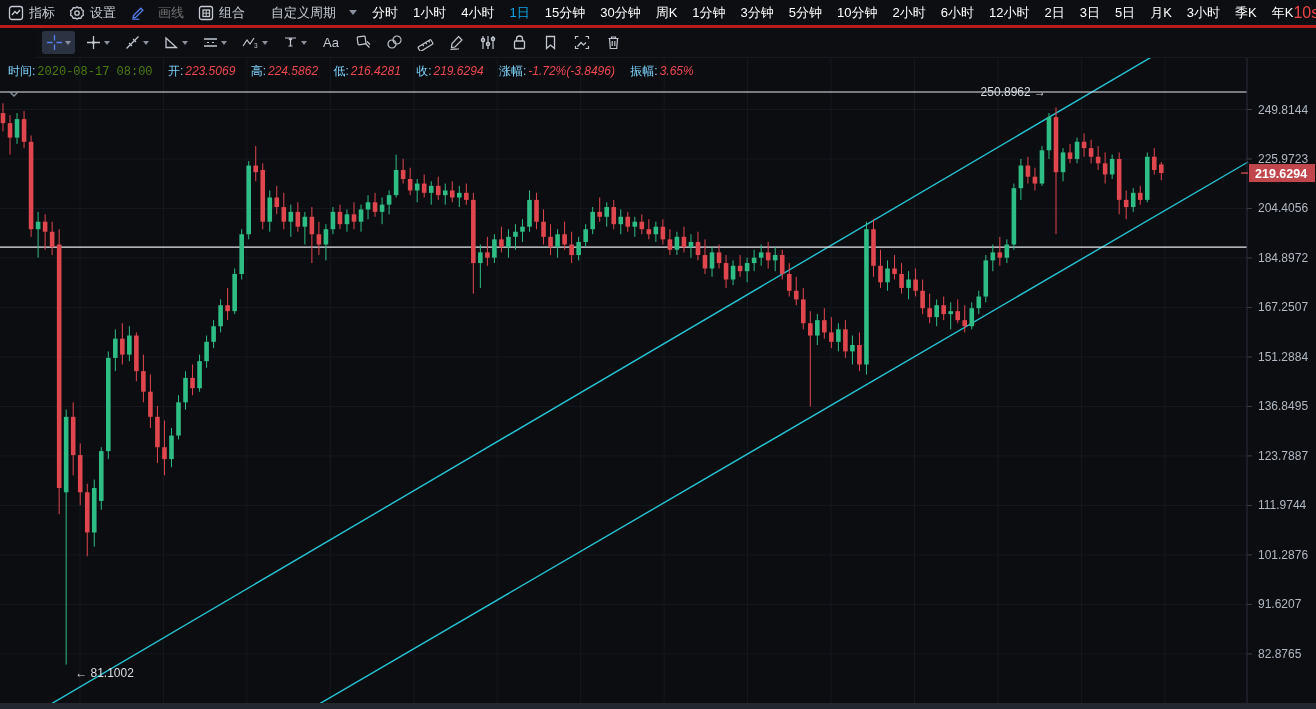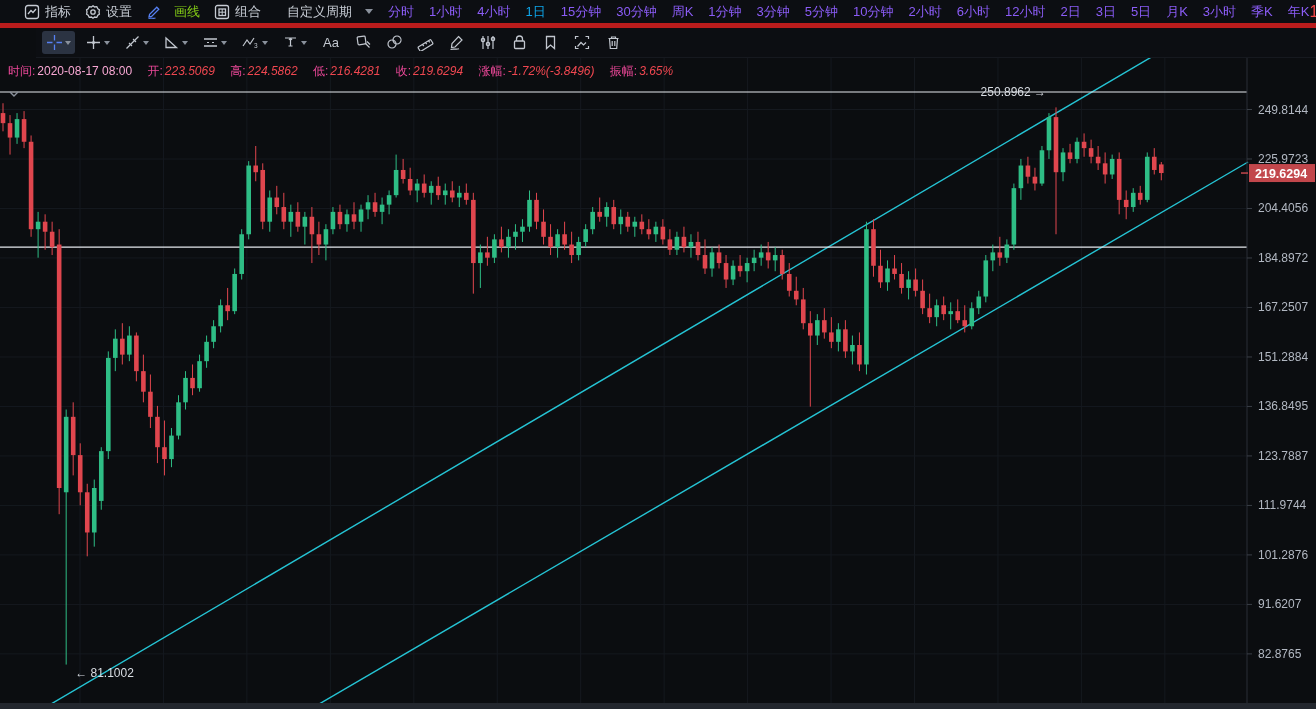--- a/index.html
+++ b/index.html
@@ -2,27 +2,27 @@
 <html><head>
 <meta charset="utf-8">
 <style>
   * { box-sizing: border-box; margin: 0; padding: 0; }
   html,body { width:1316px; height:709px; overflow:hidden; background:#0b0d10;
     font-family:"Liberation Sans","DejaVu Sans",sans-serif; }
   #app { width:1316px; height:709px; display:flex; flex-direction:column; background:#0b0d10; }
 
   
   .nav-top { height:28px; flex:0 0 28px; display:flex; align-items:center;
-    background:#0c0e12; border-bottom:5px solid #b91c1c; padding:0 24px; color:#c6cbd3; font-size:13px; }
+    background:#0c0e12; border-bottom:3px solid #b91c1c; padding:0 8px; color:#c6cbd3; font-size:13px; }
   .menu-item { display:flex; align-items:center; gap:5px; margin-right:14px; cursor:pointer; white-space:nowrap; }
   .menu-item svg { display:block; }
-  .menu-item.active { color:#84cc16;gap:12px; }
+  .menu-item.active { color:#737373;gap:12px; }
   .v-divider { width:1px; height:14px; background:#272c34; margin:0 10px 0 2px; }
   .tf-bar { display:flex; align-items:center; gap:15px; white-space:nowrap; }
-  .tf-item { cursor:pointer; color:#8b5cf6; }
+  .tf-item { cursor:pointer; color:#ffffff; }
   .tf-item.active { color:#0ea5e9; }
   .dropdown { display:flex; align-items:center; gap:13px; cursor:pointer; }
   .caret { width:0; height:0; border-left:4px solid transparent; border-right:4px solid transparent;
     border-top:5px solid #8a919c; display:inline-block; }
   .nav-spacer { flex:1; }
   .nav-right { display:flex; align-items:center; gap:10px; }
   .countdown { font-size:16px; color:#ef4444; }
   .icon-btn { display:flex; align-items:center; justify-content:center; cursor:pointer; }
 
   
@@ -30,23 +30,23 @@
     background:#0c0e12; border-bottom:1px solid #16191f; padding:0 6px;margin-left:36px; }
   .tool { display:flex; align-items:center; gap:2px; padding:3px 4px; border-radius:3px; cursor:pointer; }
   .tool svg { display:block; }
   .tool.selected { background:#2b3342; }
   .tool .caret { border-top-width:4px; border-left-width:3.5px; border-right-width:3.5px; }
 
   
   #chart-region { position:relative; flex:1; background:#0b0d10; }
   #chart-svg { position:absolute; left:0; top:0; }
   #ohlc-row { position:absolute; left:8px; top:5px; font-size:12px; color:#9ba1ab; white-space:nowrap; z-index:3; }
-  #ohlc-row .lab { color:#ec4899; }
+  #ohlc-row .lab { color:#7dd3fc; }
   #ohlc-row .val { color:#ef4750;font-style:italic; }
-  #ohlc-row .time-val { color:#f9a8d4; }
+  #ohlc-row .time-val { color:#4d7c0f;font-family:Liberation Mono, monospace; }
   #ohlc-row span { margin-right:2px; }
   #ohlc-row .grp { margin-right:10px; }
   #collapse-chevron { position:absolute; left:8px; top:26px; z-index:3; cursor:pointer; }
   #bottom-strip { position:absolute; left:0; bottom:0; width:1316px; height:6px; background:#23272e; }
   text { font-family:"Liberation Sans","DejaVu Sans",sans-serif; }
 </style>
 </head>
 <body>
 
 <div id="app">

